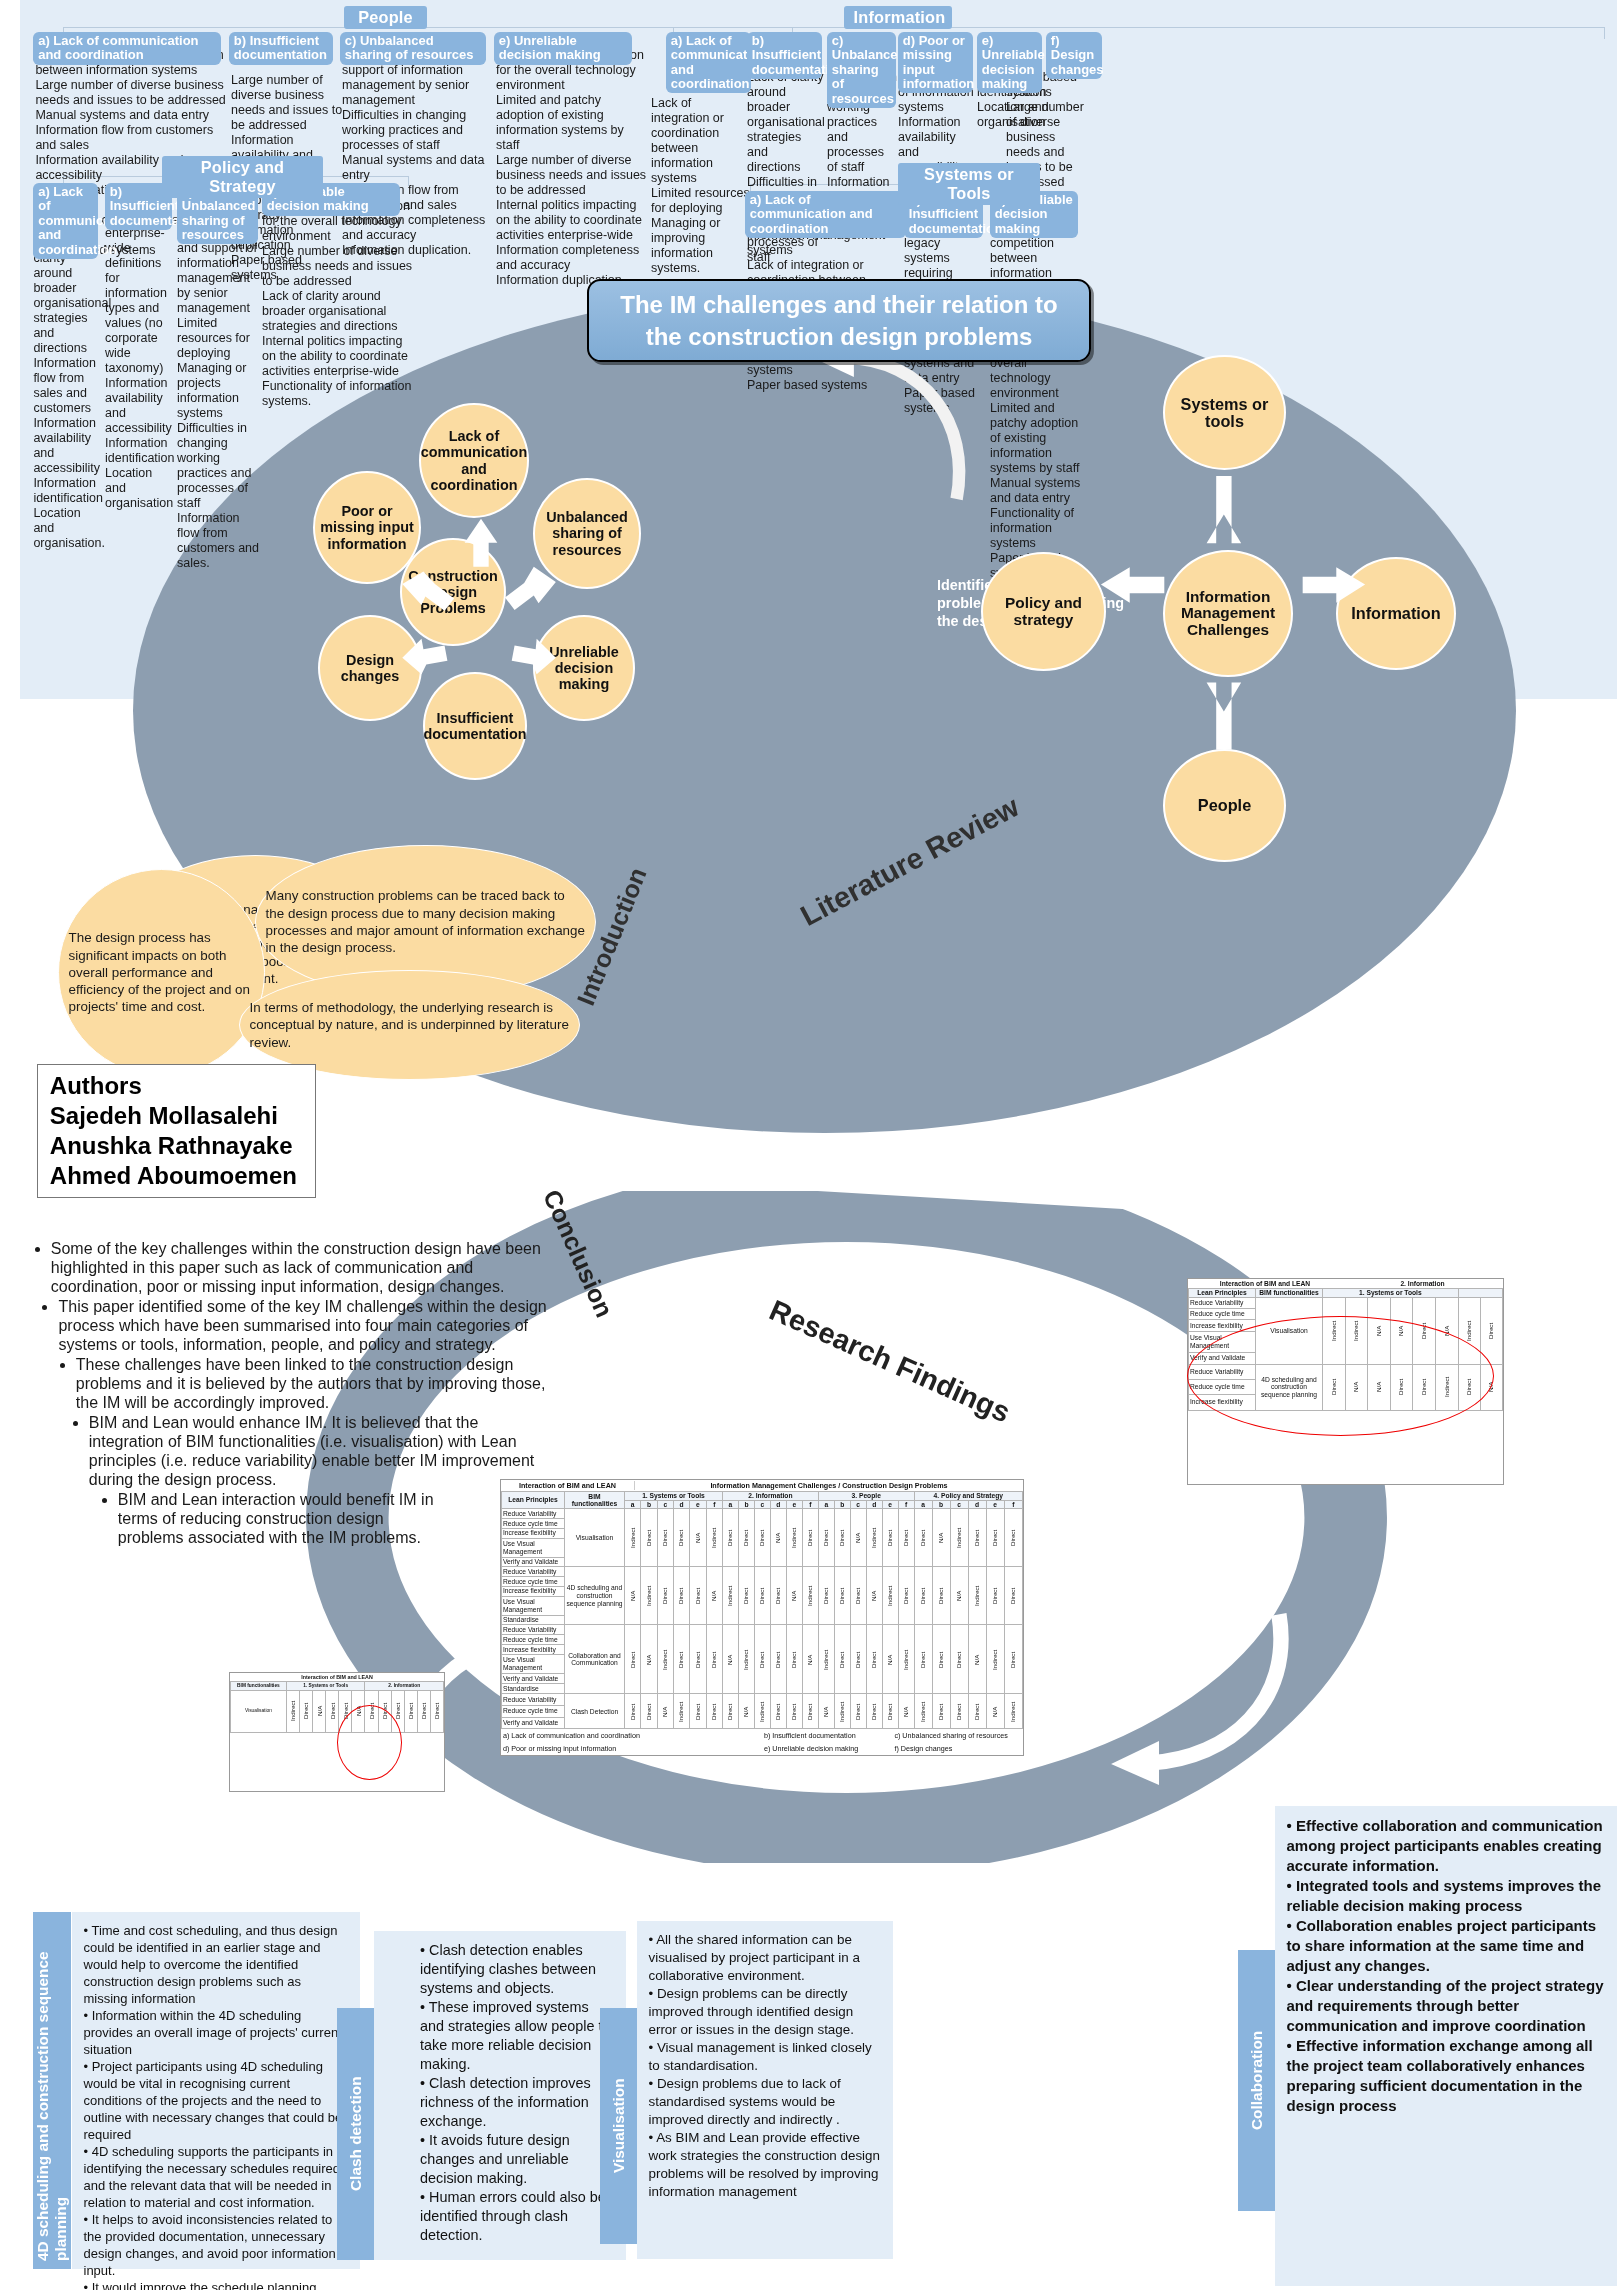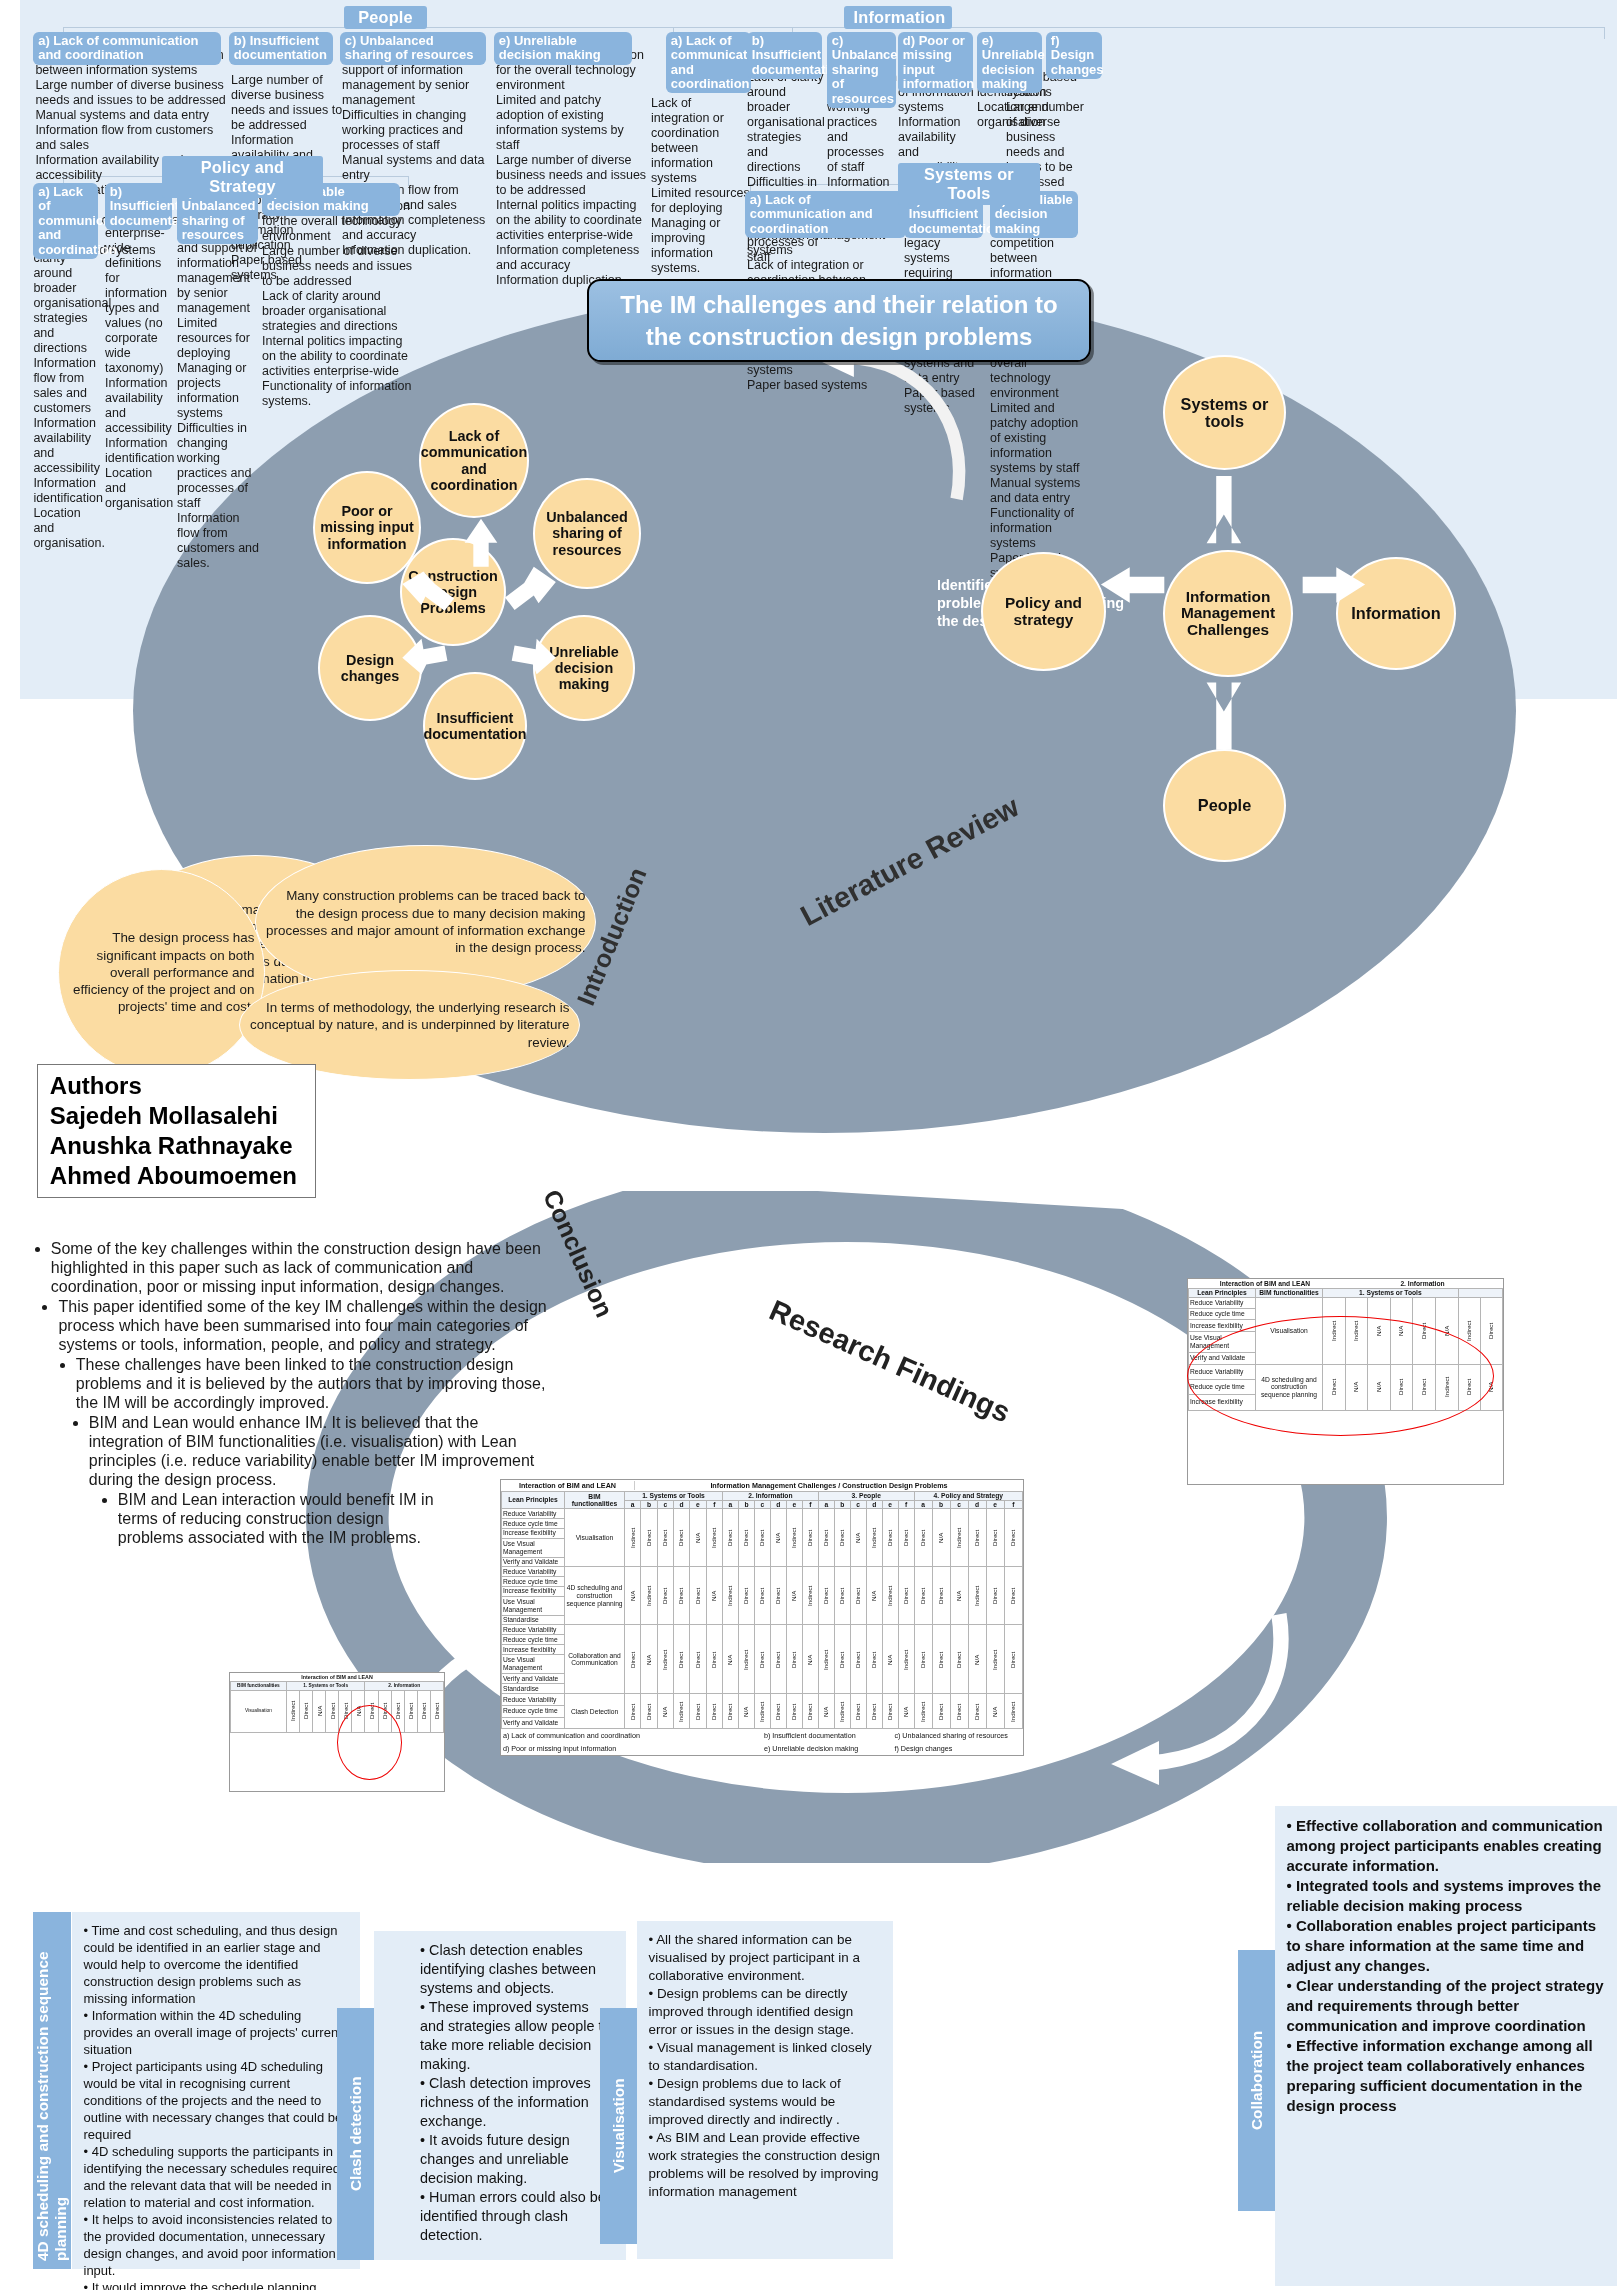--- a/index.html
+++ b/index.html
@@ -101,21 +101,21 @@
     padding:7.7px 13.4px;
     z-index:8;
     box-shadow:2.9px 2.9px 0 rgba(0,0,0,.45);
   }
   .intro-oval {
     position:absolute;
     background:#fbdca2;
     border:1.9px solid #ffffff;
     border-radius:50%;
     display:flex; align-items:center; justify-content:center;
-    text-align:right;
+    text-align:left;
     font-size:13.4px;
     line-height:17.3px;
     color:#1a1a1a;
     z-index:7;
     padding:9.6px;
   }
   .authors-box {
     position:absolute;
     border:1.9px solid #777;
     background:#fff;

